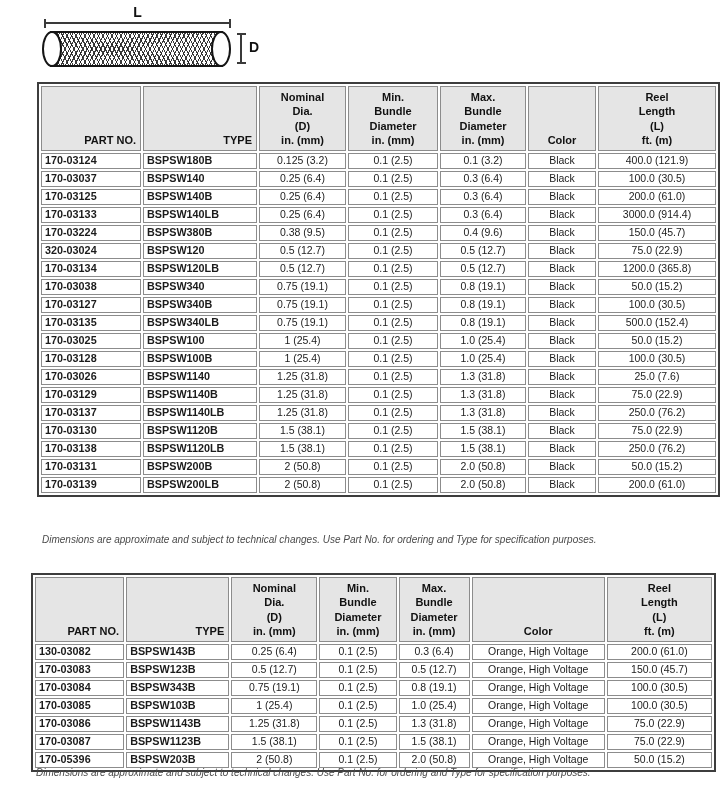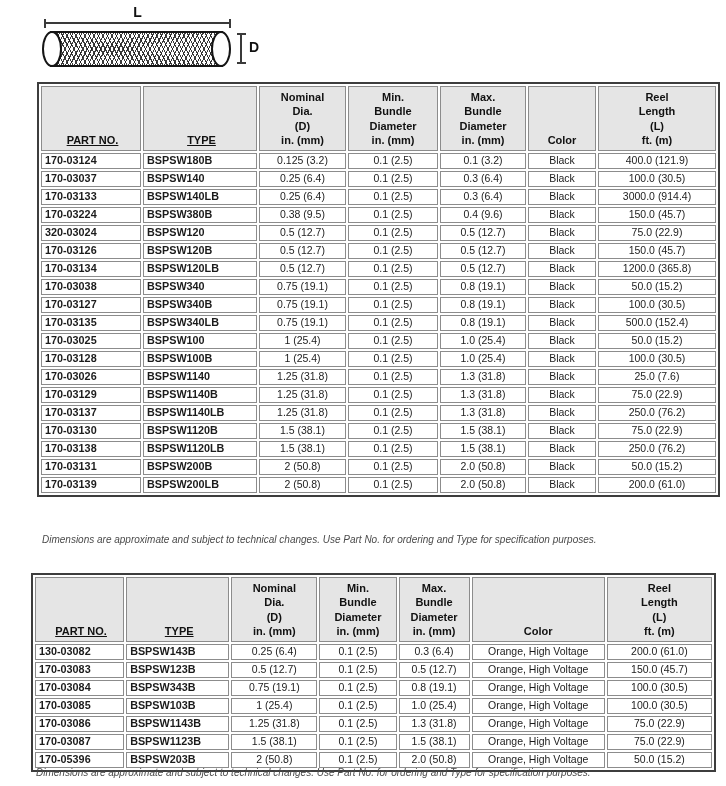--- a/index.html
+++ b/index.html
@@ -60,21 +60,21 @@
   table.t2 { left:31px; top:573px; width:685px; }
 
   .spec-table th {
     background:#e5e5e5; border:1px solid #8c8c8c;
     font-weight:bold; font-size:11px; line-height:1.3; color:#111;
     vertical-align:bottom; text-align:center; padding:3px 4px 3px 4px;
     white-space:pre-line;
   }
   table.t1 th { height:46px; }
   table.t2 th { height:49px; }
-  .spec-table th.c0, .spec-table th.c1 { text-align:center; padding-left:7px;text-decoration:underline; }
+  .spec-table th.c0, .spec-table th.c1 { text-align:right; padding-left:7px; }
 
   .spec-table td {
     border:1px solid #8c8c8c; background:#ffffff;
     font-size:10.5px; line-height:1.1; color:#1b1b1b;
     text-align:center; vertical-align:middle; padding:1px 3px; height:12px;
     overflow:hidden; white-space:nowrap;
   }
   .spec-table td.c0, .spec-table td.c1 {
     text-align:left; font-weight:bold; font-size:10.8px;
   }
@@ -153,20 +153,29 @@
       <tr>
         <td class="c0">170-03037</td>
         <td class="c1">BSPSW140</td>
         <td class="c2">0.25 (6.4)</td>
         <td class="c3">0.1 (2.5)</td>
         <td class="c4">0.3 (6.4)</td>
         <td class="c5">Black</td>
         <td class="c6">100.0 (30.5)</td>
       </tr>
       <tr>
+        <td class="c0">170-03125</td>
+        <td class="c1">BSPSW140B</td>
+        <td class="c2">0.25 (6.4)</td>
+        <td class="c3">0.1 (2.5)</td>
+        <td class="c4">0.3 (6.4)</td>
+        <td class="c5">Black</td>
+        <td class="c6">200.0 (61.0)</td>
+      </tr>
+      <tr>
         <td class="c0">170-03133</td>
         <td class="c1">BSPSW140LB</td>
         <td class="c2">0.25 (6.4)</td>
         <td class="c3">0.1 (2.5)</td>
         <td class="c4">0.3 (6.4)</td>
         <td class="c5">Black</td>
         <td class="c6">3000.0 (914.4)</td>
       </tr>
       <tr>
         <td class="c0">170-03224</td>
@@ -178,29 +187,20 @@
         <td class="c6">150.0 (45.7)</td>
       </tr>
       <tr>
         <td class="c0">320-03024</td>
         <td class="c1">BSPSW120</td>
         <td class="c2">0.5 (12.7)</td>
         <td class="c3">0.1 (2.5)</td>
         <td class="c4">0.5 (12.7)</td>
         <td class="c5">Black</td>
         <td class="c6">75.0 (22.9)</td>
-      </tr>
-      <tr>
-        <td class="c0">170-03126</td>
-        <td class="c1">BSPSW120B</td>
-        <td class="c2">0.5 (12.7)</td>
-        <td class="c3">0.1 (2.5)</td>
-        <td class="c4">0.5 (12.7)</td>
-        <td class="c5">Black</td>
-        <td class="c6">150.0 (45.7)</td>
       </tr>
       <tr>
         <td class="c0">170-03134</td>
         <td class="c1">BSPSW120LB</td>
         <td class="c2">0.5 (12.7)</td>
         <td class="c3">0.1 (2.5)</td>
         <td class="c4">0.5 (12.7)</td>
         <td class="c5">Black</td>
         <td class="c6">1200.0 (365.8)</td>
       </tr>

